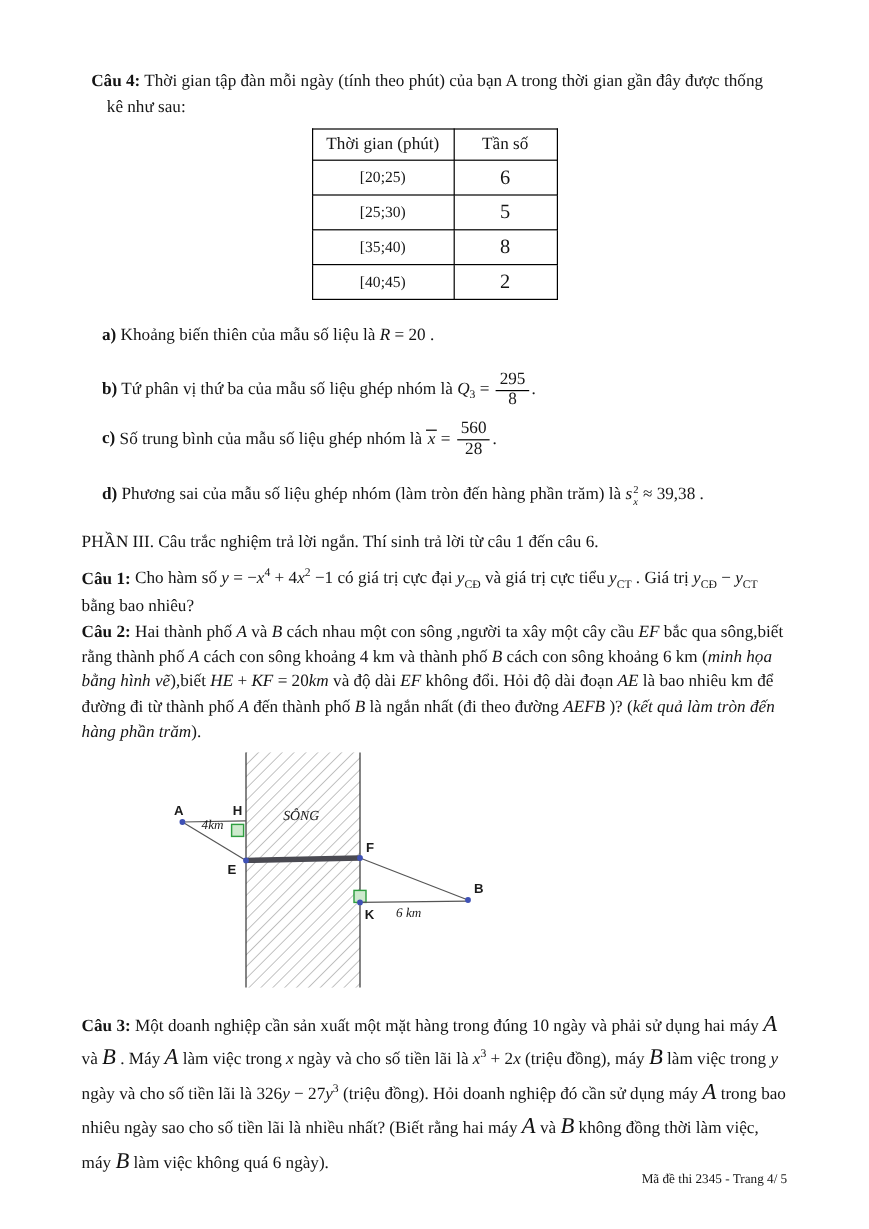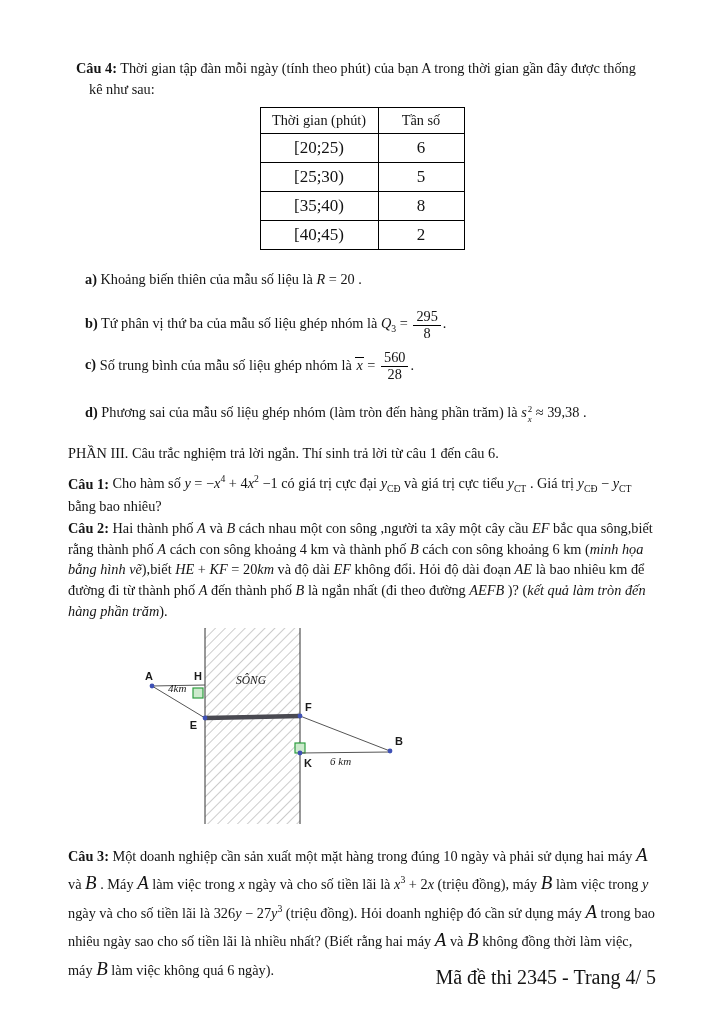--- a/index.html
+++ b/index.html
@@ -17,21 +17,21 @@
   .para { margin-bottom: 4px; }
   i { font-style: italic; }
   sup { font-size: 0.68em; }
   sub { font-size: 0.68em; }
 
   
   table.freq { border-collapse: collapse; margin: 8px auto 16px auto; }
   table.freq th, table.freq td { border: 1px solid #000; text-align: center; vertical-align: middle; }
   table.freq th { font-weight: normal; padding: 2px 10px; height: 22px; width: 118px; }
   table.freq th:last-child { width: 86px; }
-  table.freq td.interval { font-size: 17px; height: 29px; }
+  table.freq td.interval { font-size: 13px; height: 29px; }
   table.freq td.freq-val { font-size: 17px; }
 
   
   .items { margin: 2px 0 10px 0; }
   .item { padding-left: 17px; margin: 19px 0; }
   .item.tall { margin: 9px 0; }
 
   
   .frac { display: inline-block; vertical-align: middle; text-align: center; line-height: 1.08; padding: 0 2px; }
   .frac .num { display: block; border-bottom: 1px solid #000; padding: 0 3px 0.5px 3px; }
@@ -45,21 +45,21 @@
   .section-head b { font-weight: normal; }
   .q { margin: 1px 0; }
   .q3 { line-height: 2.0; margin-top: 6px; }
 
   
   .figure-wrap { margin: 4px 0 14px 40px; height: 202px; }
   .ptlabel { font: bold 11px "Liberation Sans", sans-serif; fill: #1a1a1a; }
   .dist { font: italic 11px "Liberation Serif", serif; fill: #1a1a1a; }
   .riverlbl { font: italic 11.5px "Liberation Serif", serif; fill: #1a1a1a; }
 
-  .footer { position: absolute; right: 68px; bottom: 32px; font-size: 20px; }
+  .footer { position: absolute; right: 68px; bottom: 32px; font-size: 11px; }
 </style>
 </head>
 <body>
 
 <div class="page">
 
   <p class="para hang"><b class="qlabel">Câu 4:</b><span> Thời gian tập đàn mỗi ngày (tính theo phút) của bạn A trong thời gian gần đây được thống kê như sau:</span></p>
 
   <table class="freq">
     <thead>

